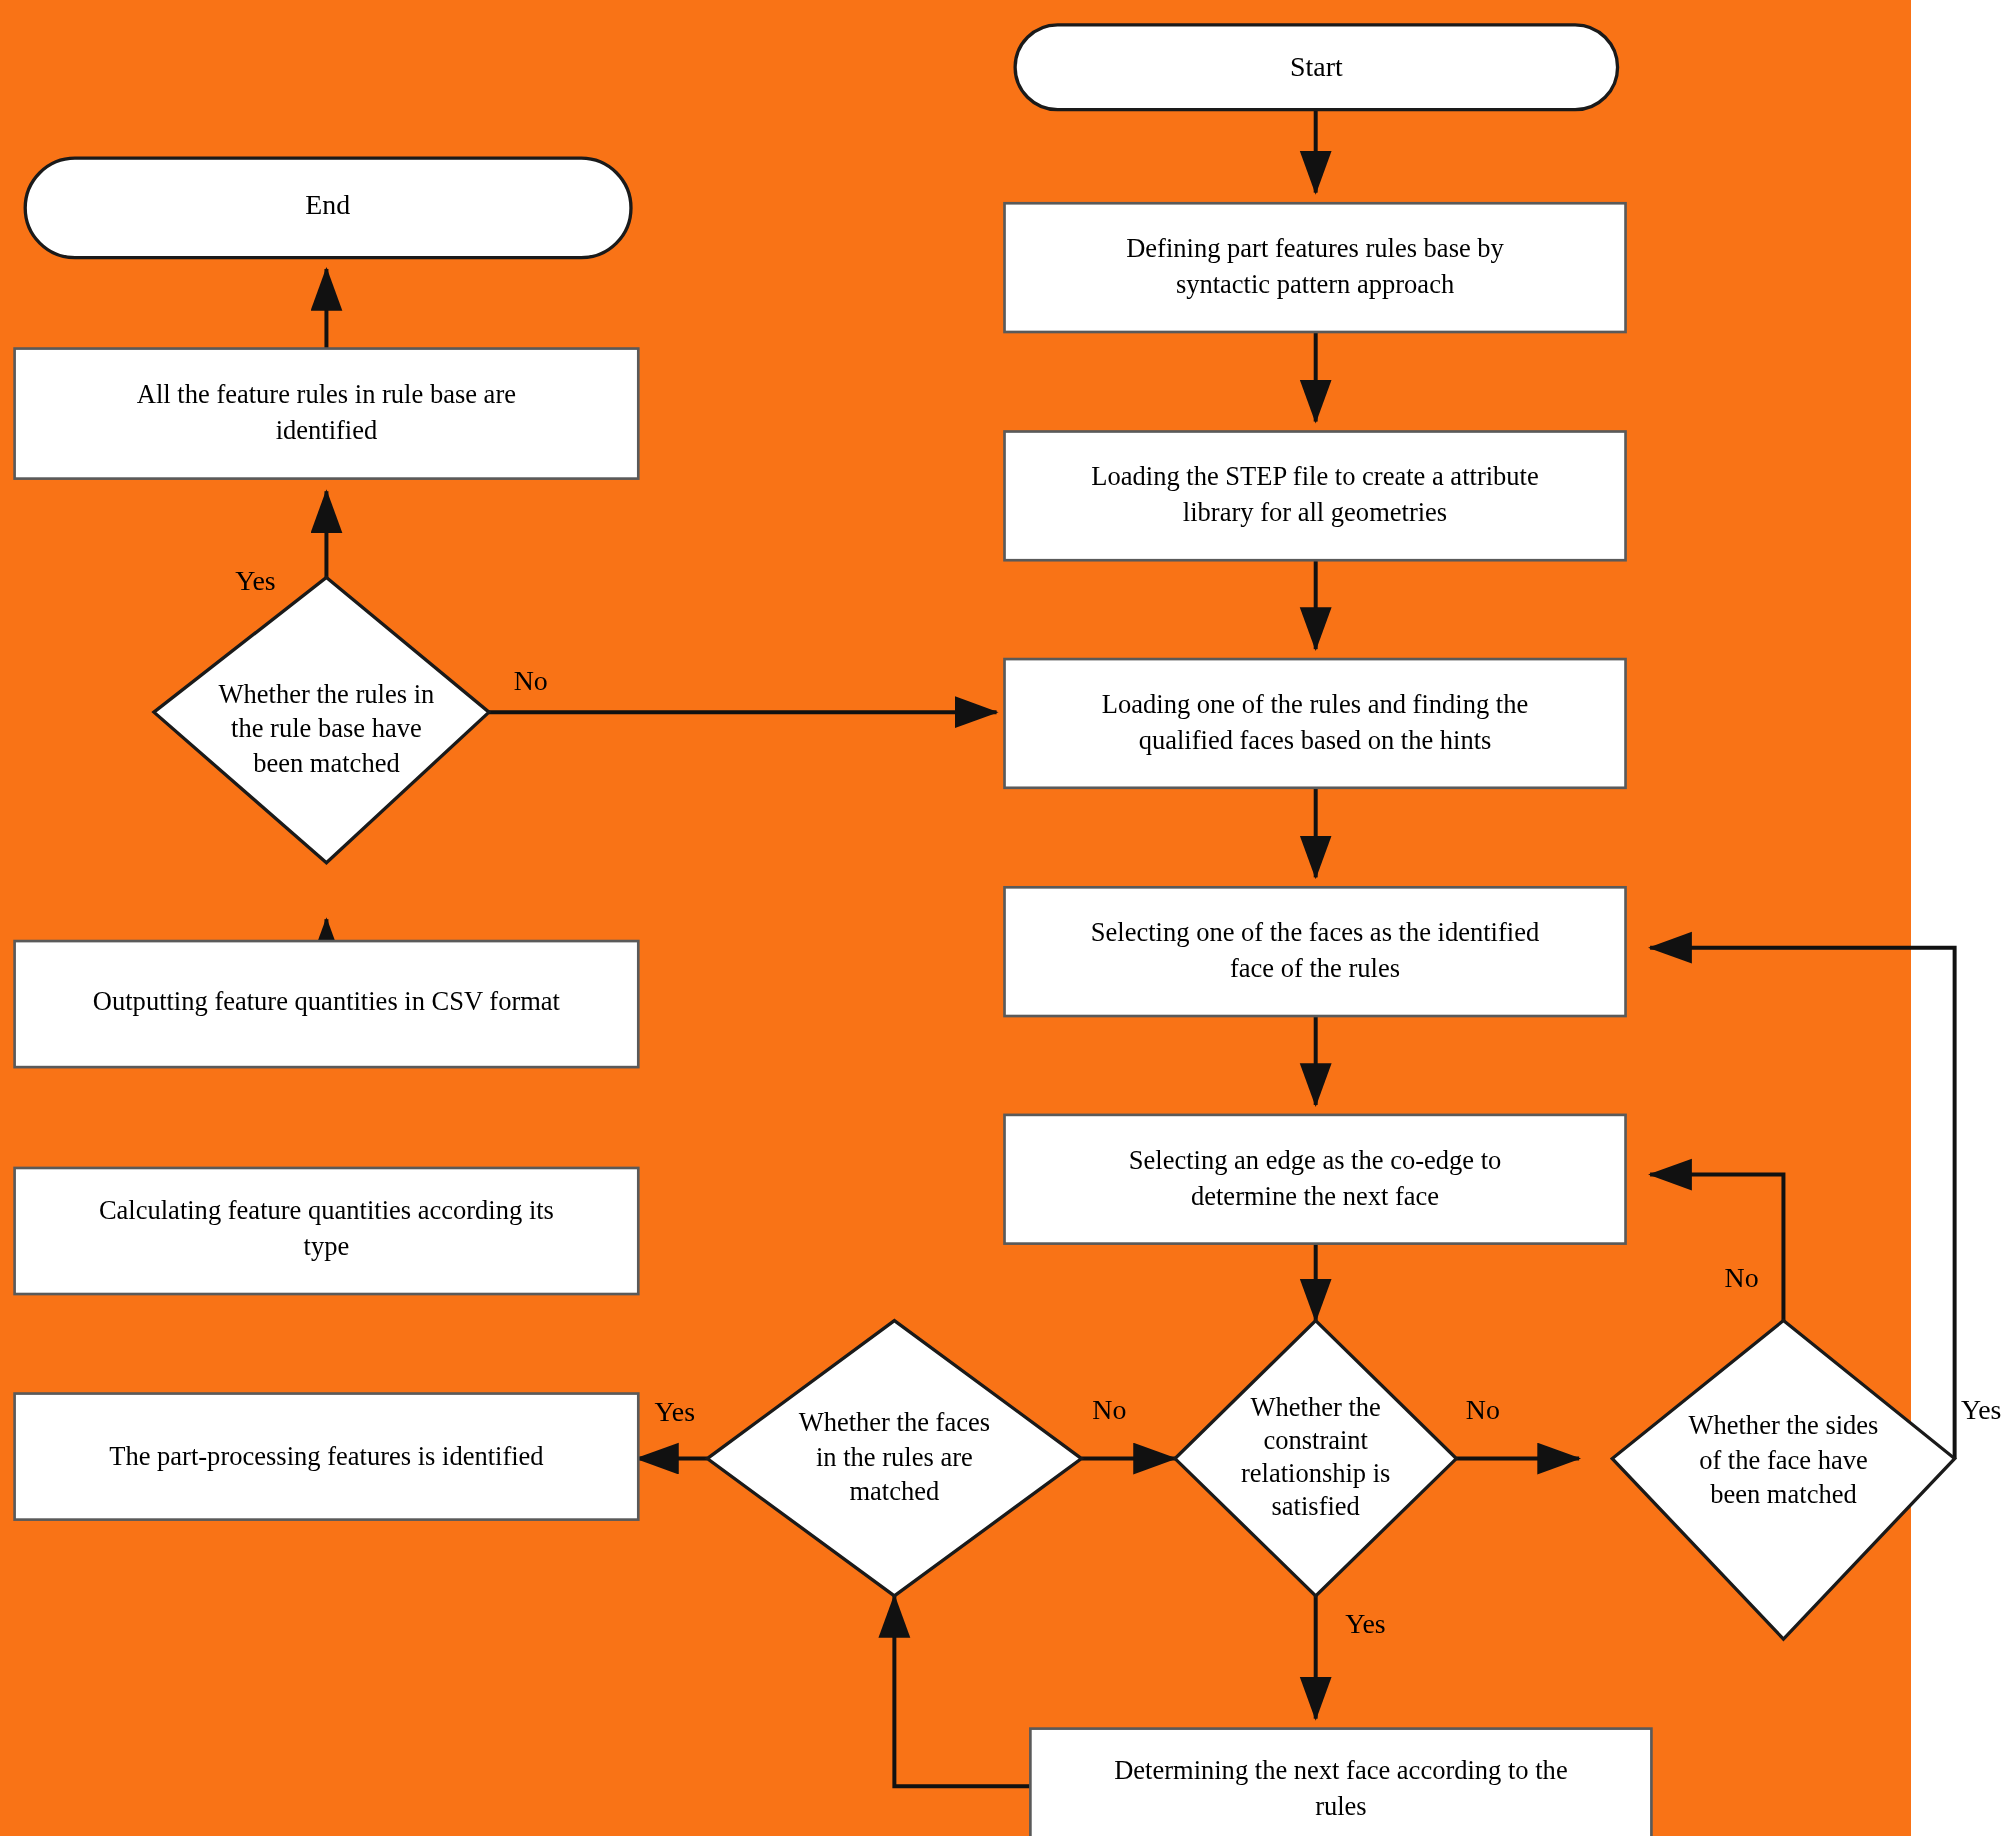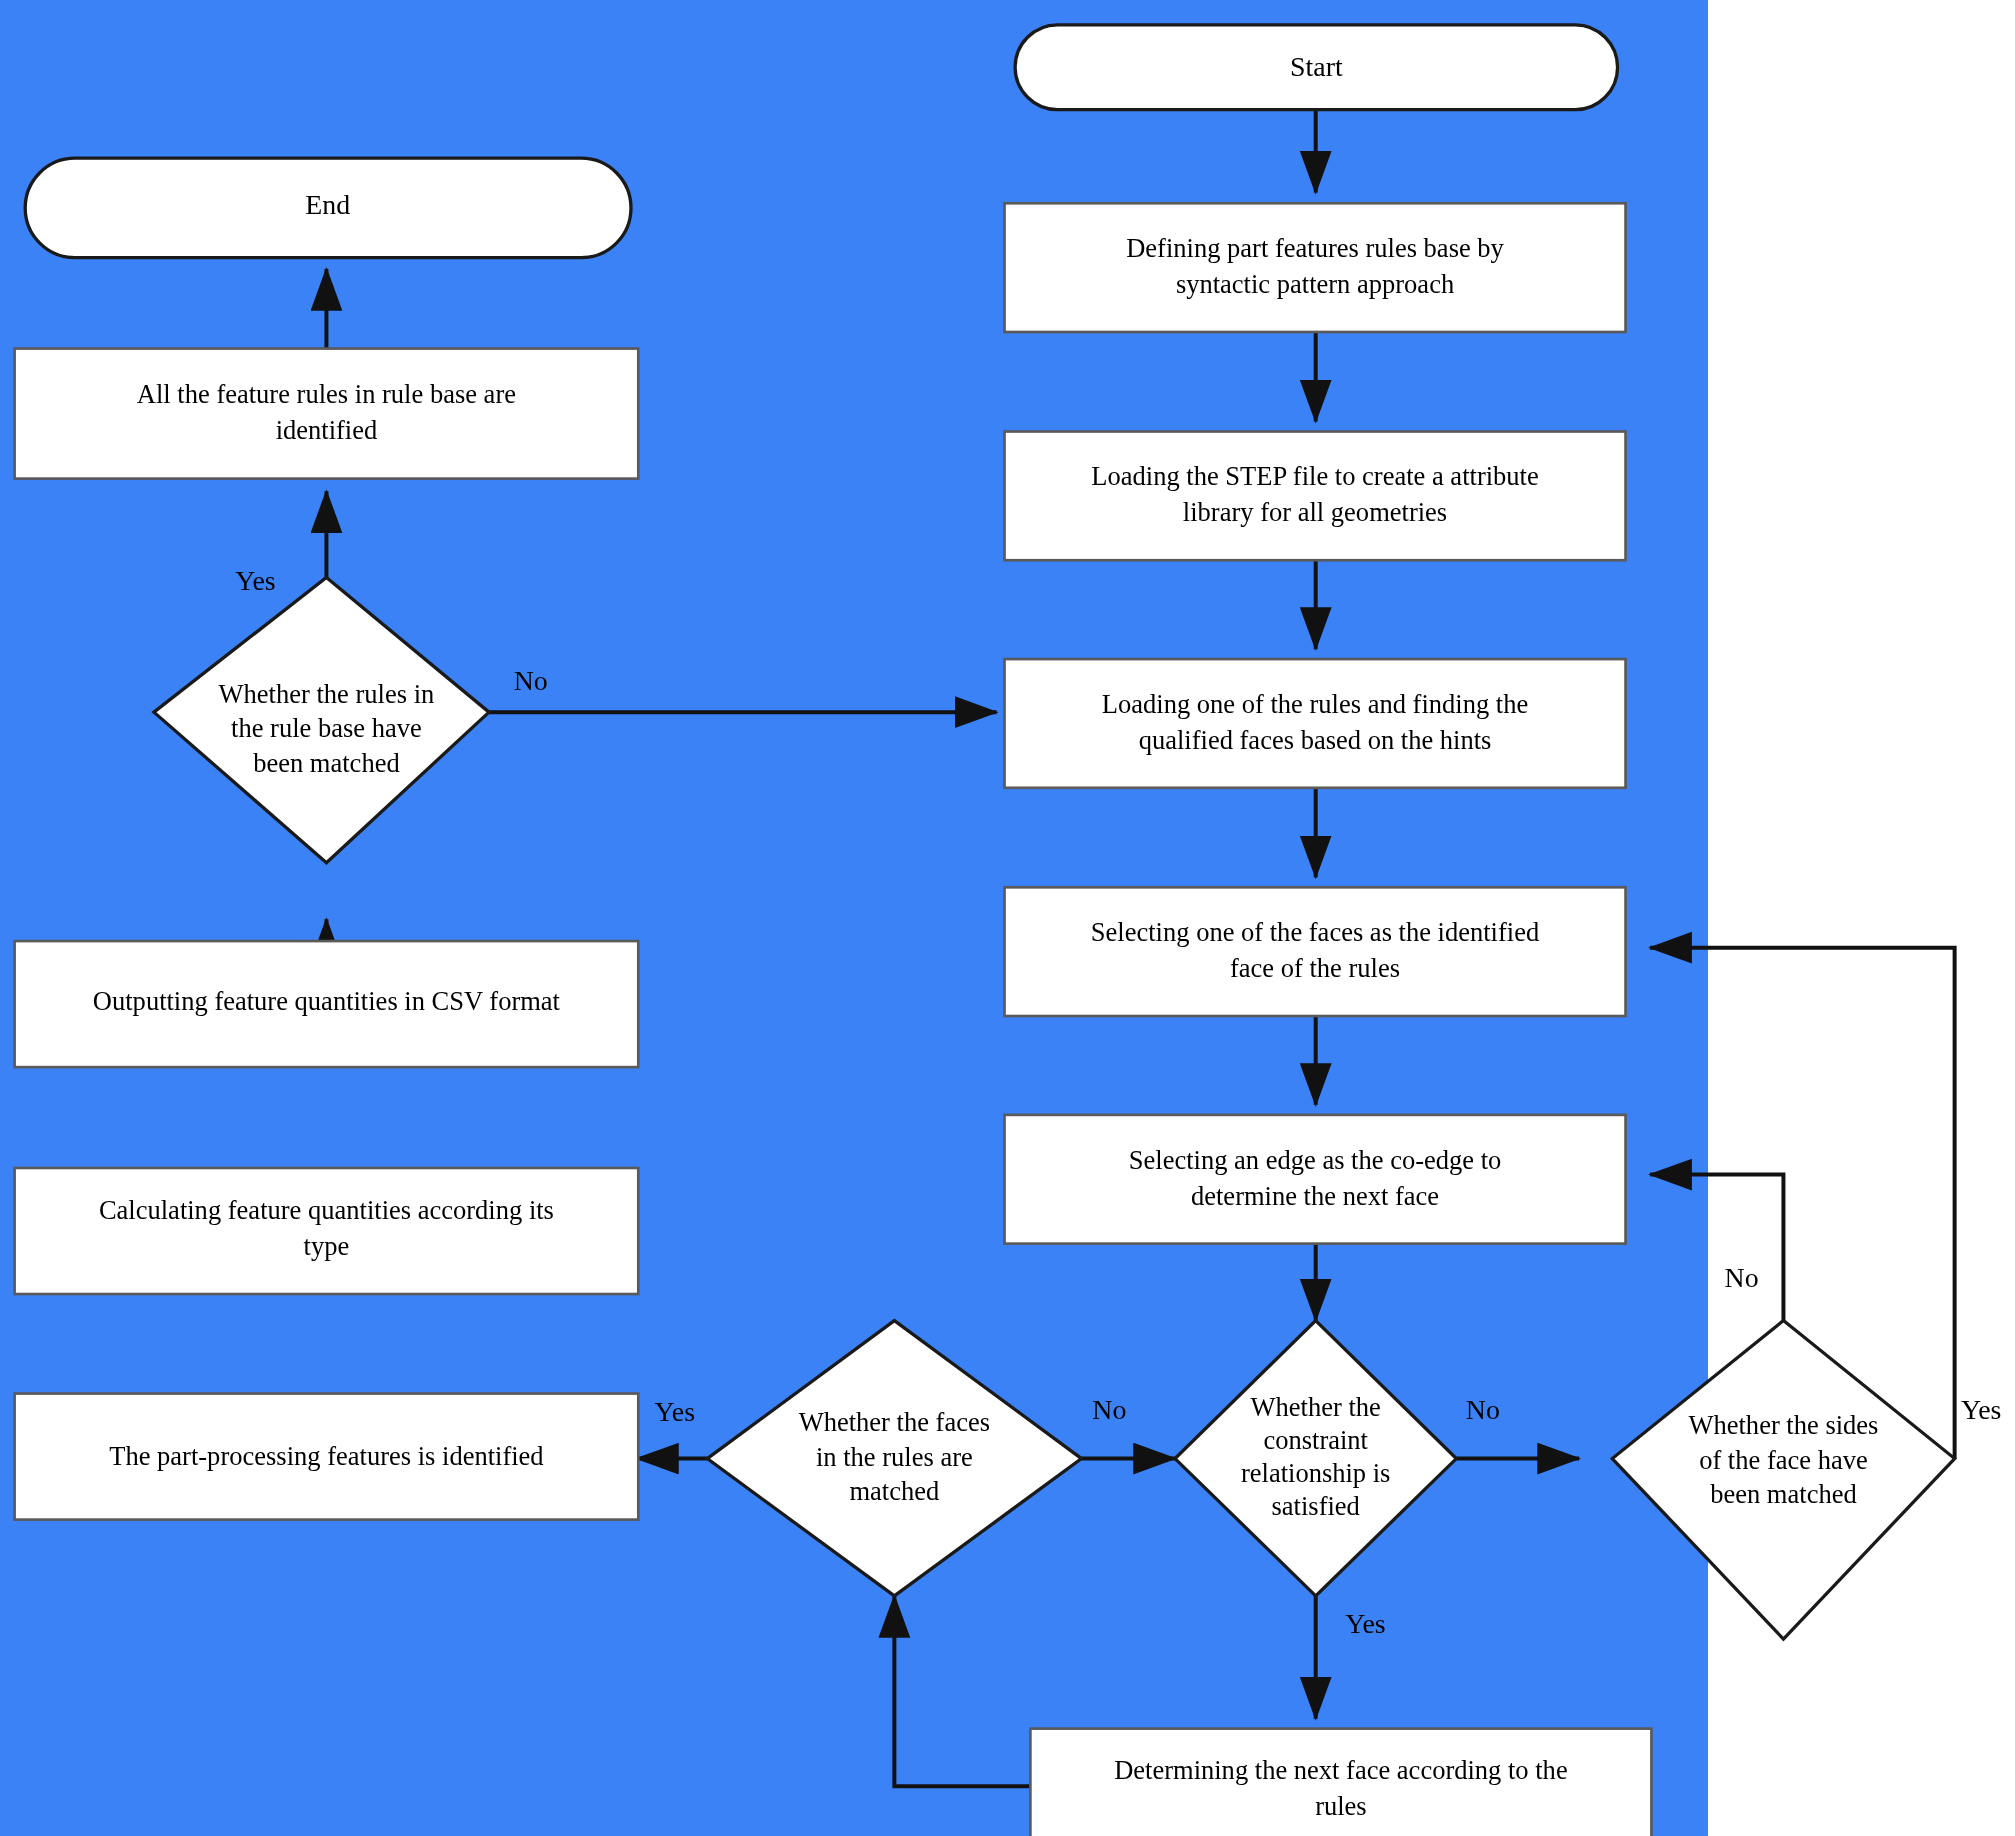--- a/index.html
+++ b/index.html
@@ -2,23 +2,23 @@
 <html style="font-size:10.6px"><head>
 <meta charset="utf-8">
 <style>
   html, body {
     margin: 0;
     padding: 0;
     background: #ffffff;
   }
   #flowchart-root {
     position: relative;
-    width: 1708px;
+    width: 1911px;
     height: 1837px;
-    background: #3b82f6;
+    background: #f97316;
     font-family: "Liberation Serif", "DejaVu Serif", serif;
   }
   svg#flow-svg {
     position: absolute;
     left: 0;
     top: 0;
     width: 2015px;
     height: 1837px;
     display: block;
   }

